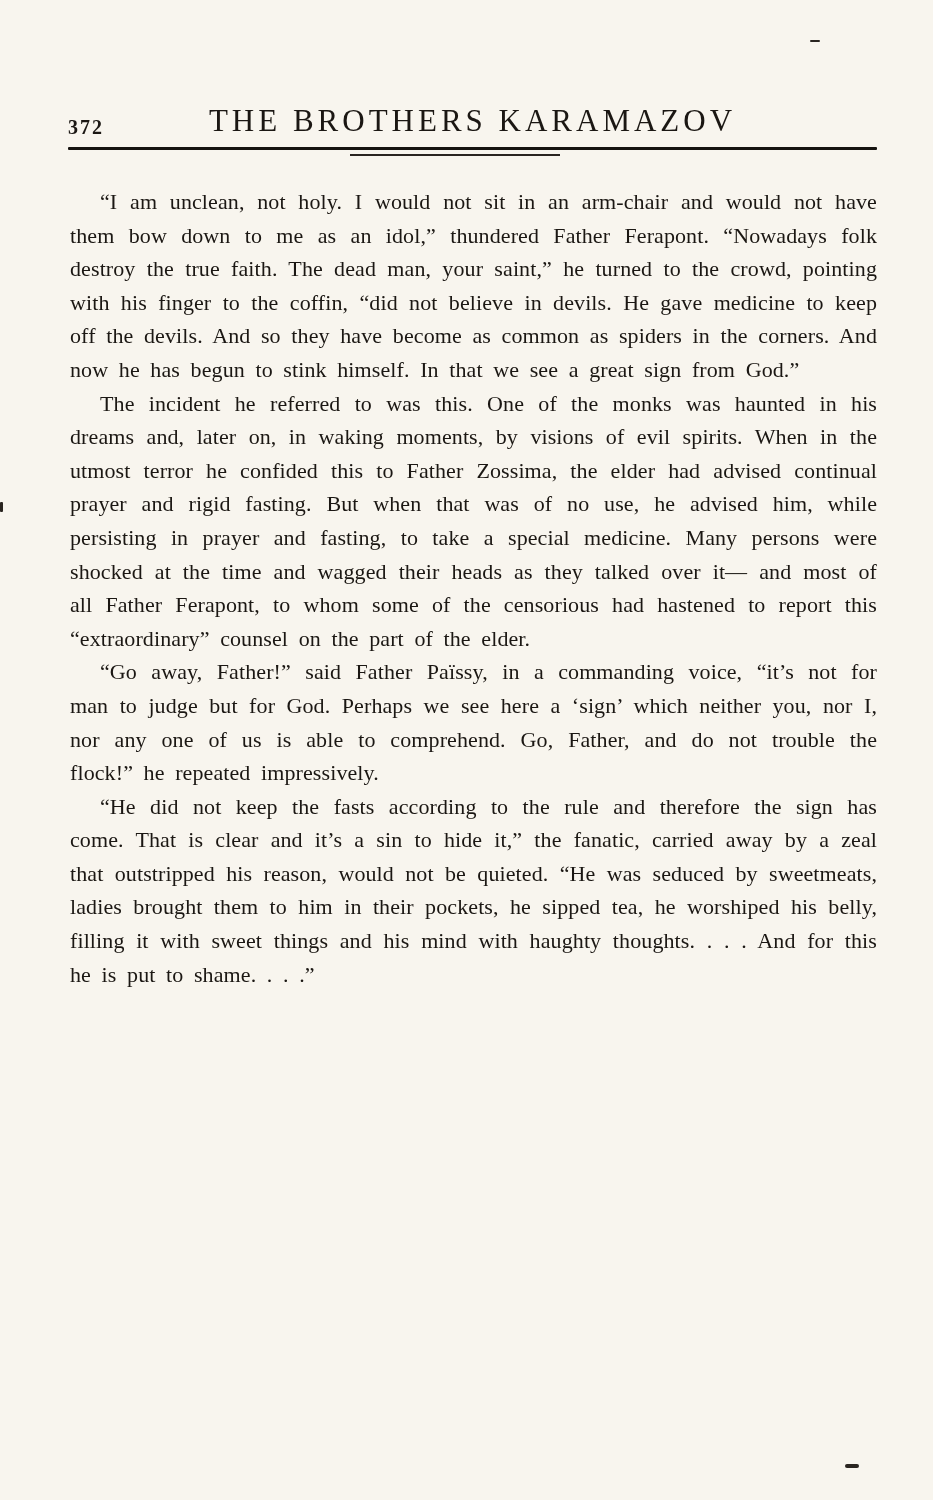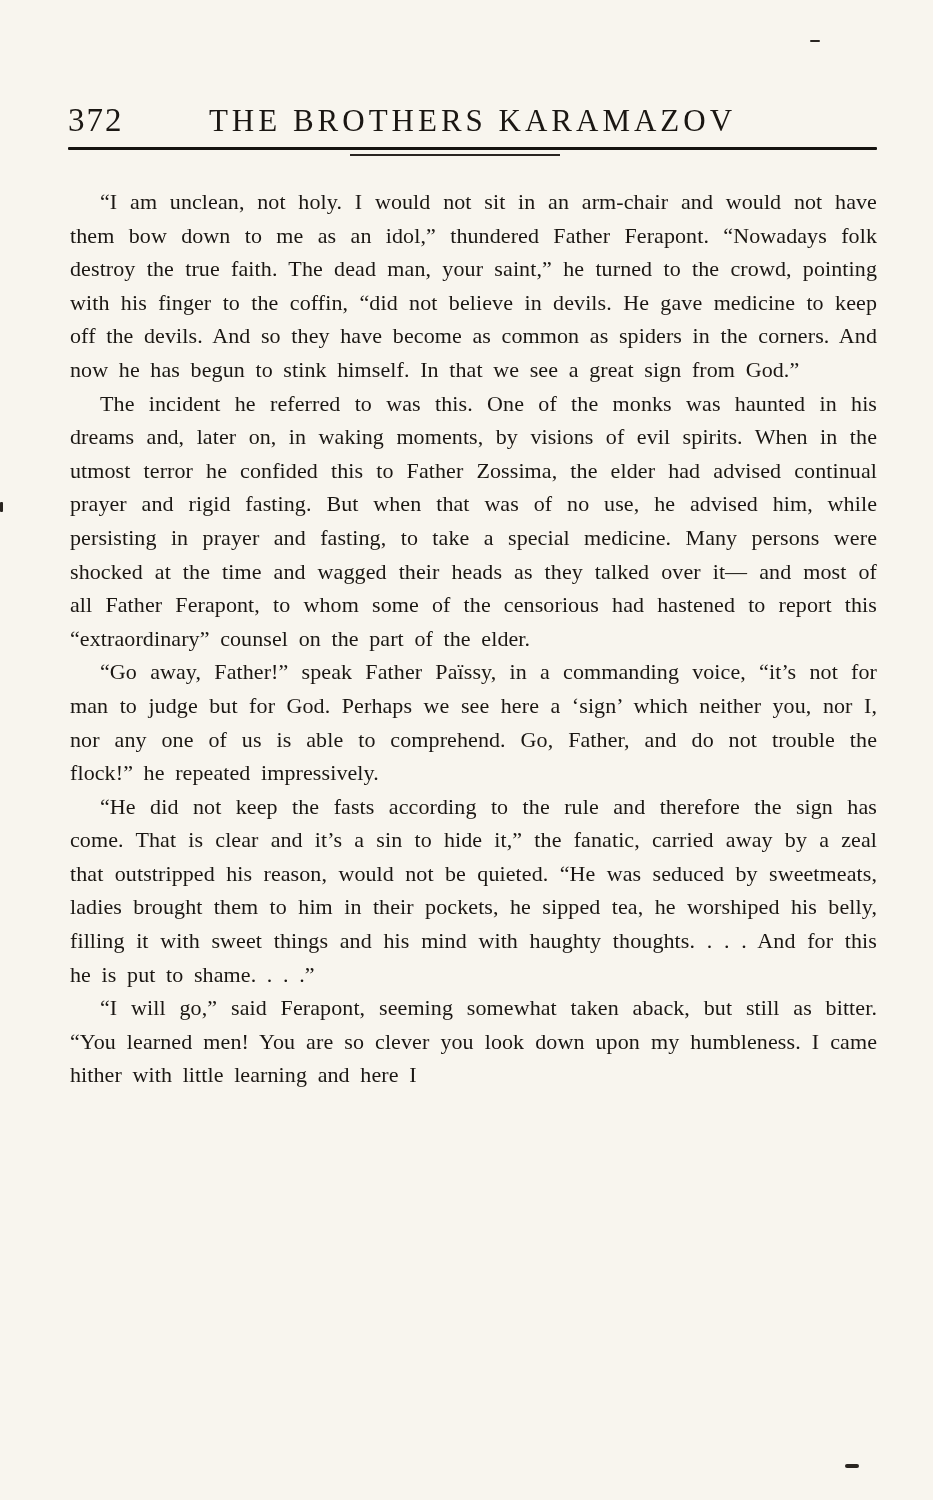--- a/index.html
+++ b/index.html
@@ -21,22 +21,23 @@
     position: absolute;
     top: 103px;
     left: 68px;
     right: 56px;
     height: 36px;
   }
   .page-number {
     position: absolute;
     left: 0;
     bottom: 0;
-    font-size: 33px;
+    font-size: 20px;
     letter-spacing: 2px;
+    font-weight: bold;
   }
   .book-title {
     position: absolute;
     left: 0;
     right: 0;
     bottom: 0;
     text-align: center;
     font-size: 31px;
     letter-spacing: 4px;
     font-weight: 500;
@@ -93,22 +94,21 @@
     <span class="page-number">372</span>
     <span class="book-title">THE BROTHERS KARAMAZOV</span>
   </div>
 
   <div class="head-rule"></div>
   <div class="head-rule-double"></div>
 
   <div class="body-text">
     <p>“I am unclean, not holy.  I would not sit in an arm-chair and would not have them bow down to me as an idol,” thundered Father Ferapont.  “Nowadays folk destroy the true faith.  The dead man, your saint,” he turned to the crowd, pointing with his finger to the coffin, “did not believe in devils.  He gave medicine to keep off the devils.  And so they have become as common as spiders in the corners.  And now he has begun to stink himself.  In that we see a great sign from God.”</p>
     <p>The incident he referred to was this.  One of the monks was haunted in his dreams and, later on, in waking moments, by visions of evil spirits.  When in the utmost terror he confided this to Father Zossima, the elder had advised continual prayer and rigid fasting. But when that was of no use, he advised him, while persisting in prayer and fasting, to take a special medicine.  Many persons were shocked at the time and wagged their heads as they talked over it— and most of all Father Ferapont, to whom some of the censorious had hastened to report this “extraordinary” counsel on the part of the elder.</p>
-    <p>“Go away, Father!” speak Father Païssy, in a commanding voice, “it’s not for man to judge but for God.  Perhaps we see here a ‘sign’ which neither you, nor I, nor any one of us is able to comprehend.  Go, Father, and do not trouble the flock!” he repeated impressively.</p>
+    <p>“Go away, Father!” said Father Païssy, in a commanding voice, “it’s not for man to judge but for God.  Perhaps we see here a ‘sign’ which neither you, nor I, nor any one of us is able to comprehend.  Go, Father, and do not trouble the flock!” he repeated impressively.</p>
     <p>“He did not keep the fasts according to the rule and therefore the sign has come.  That is clear and it’s a sin to hide it,” the fanatic, carried away by a zeal that outstripped his reason, would not be quieted.  “He was seduced by sweetmeats, ladies brought them to him in their pockets, he sipped tea, he worshiped his belly, filling it with sweet things and his mind with haughty thoughts. . . . And for this he is put to shame. . . .”</p>
-    <p>“I will go,” said Ferapont, seeming somewhat taken aback, but still as bitter.  “You learned men!  You are so clever you look down upon my humbleness.  I came hither with little learning and here I</p>
   </div>
 
   <div class="speck speck-1"></div>
   <div class="speck speck-2"></div>
   <div class="speck speck-3"></div>
 
 </div>
 
 </body></html>

